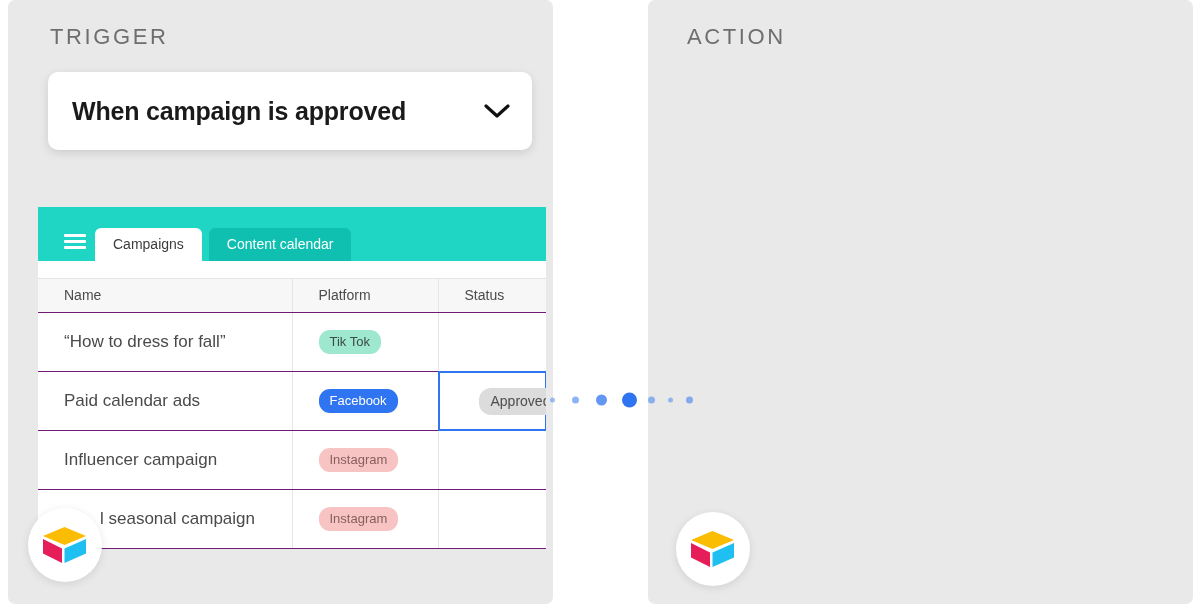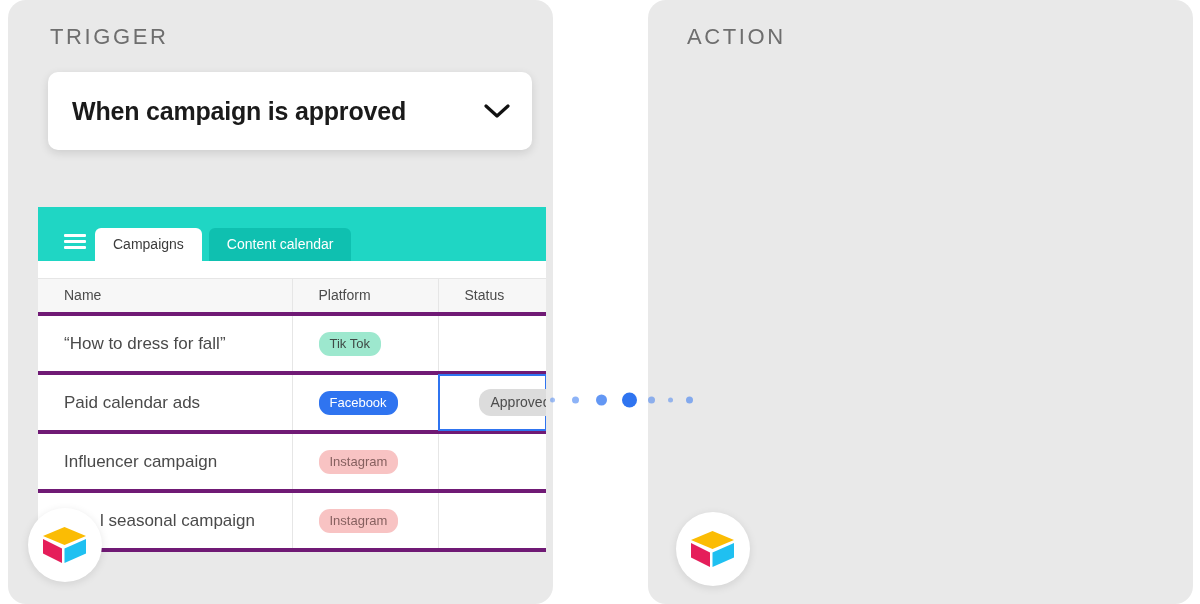--- a/index.html
+++ b/index.html
@@ -18,21 +18,21 @@
     height: 604px;
     background: #ffffff;
   }
 
   
   .panel {
     position: absolute;
     top: 0;
     height: 604px;
     background: #e9e9e9;
-    border-radius: 18px;
+    border-radius: 7px;
     overflow: hidden;
   }
   .panel-left  { left: 8px;  width: 545px; }
   .panel-right { left: 648px; width: 545px; }
 
   .panel-title {
     position: absolute;
     top: 24px;
     font-size: 22px;
     letter-spacing: 2.6px;
@@ -106,21 +106,21 @@
   }
   .tab-active  { background: #ffffff; color: #3c3c3c; font-weight: 400; }
   .tab-idle-teal { background: #0fc0b0; color: #ffffff; margin-left: 7px; }
 
   .white-strip { height: 17px; background: #ffffff; }
 
   
   .tbl { width: 100%; border-collapse: collapse; background: #ffffff; table-layout: fixed; }
   .tbl th, .tbl td {
     border-right: 1px solid #e6e6e6;
-    border-bottom: 4px solid #701a75;
+    border-bottom: 1px solid #701a75;
     text-align: left;
   }
   .tbl th {
     background: #f7f7f7;
     font-size: 14px;
     font-weight: 400;
     color: #4b4b4b;
     padding: 8px 0 9px 26px;
     border-top: 1px solid #e6e6e6;
   }

